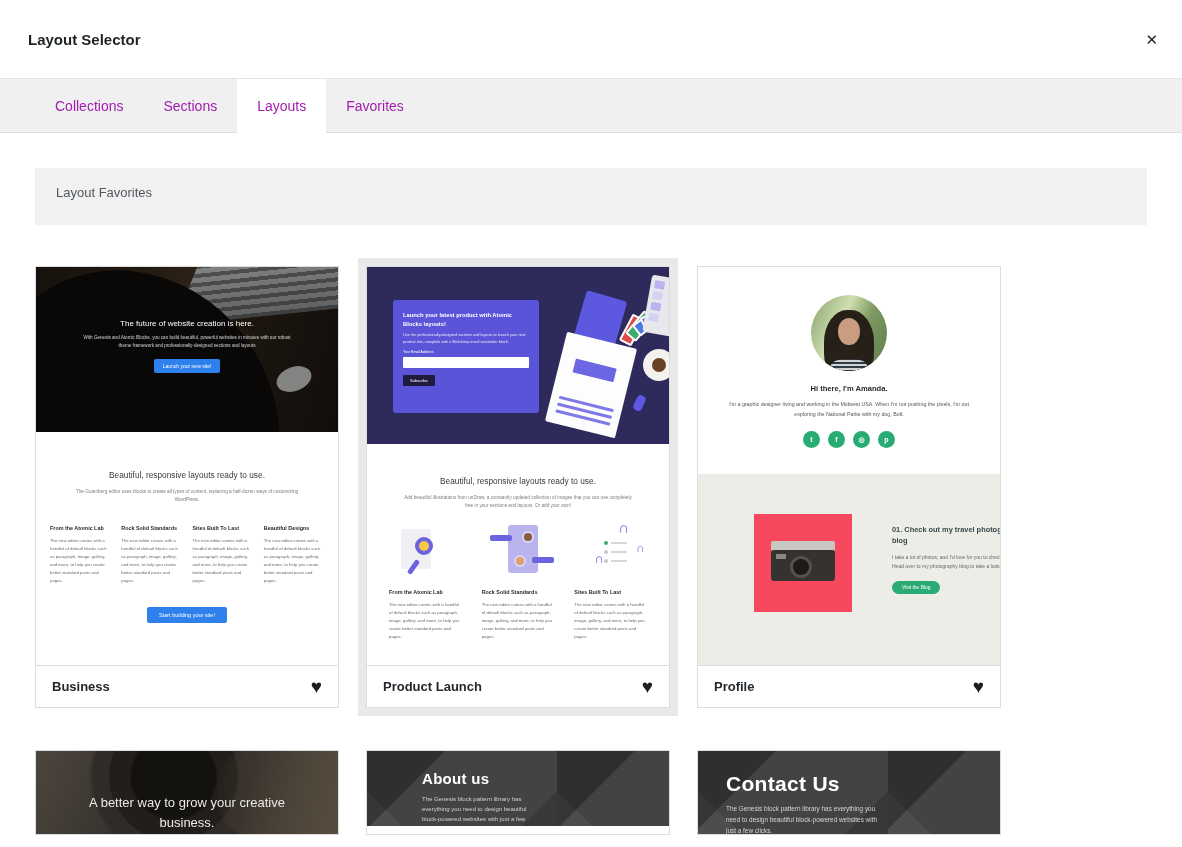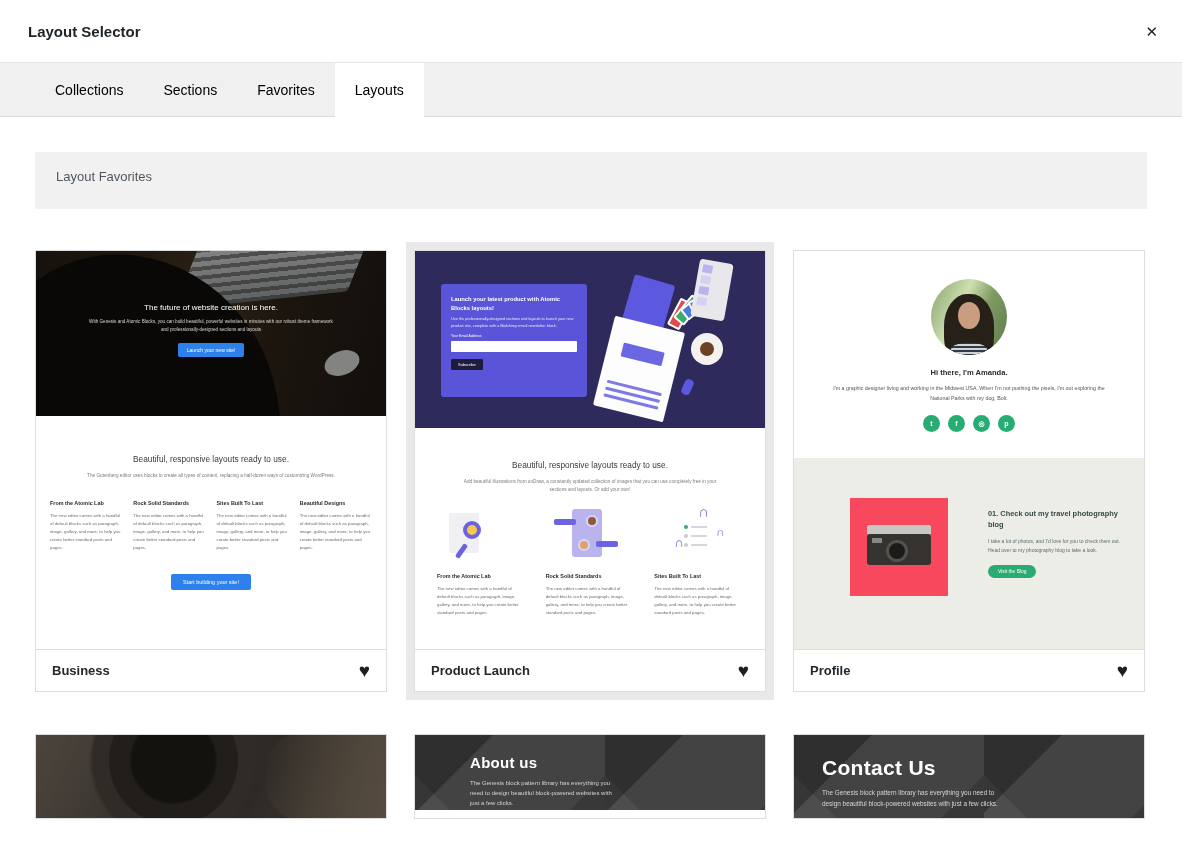--- a/index.html
+++ b/index.html
@@ -1,45 +1,45 @@
 <!DOCTYPE html>
 <html><head>
 <meta charset="utf-8">
 <style>
   * { margin:0; padding:0; box-sizing:border-box; }
   html,body { width:1182px; height:847px; overflow:hidden; background:#fff;
     font-family:"Liberation Sans", sans-serif; color:#1d2327; }
 
   
-  .modal-header { height:62px; display:flex; align-items:center; justify-content:space-between;
+  .modal-header { height:78px; display:flex; align-items:center; justify-content:space-between;
     padding:0 24px 0 28px; background:#fff; }
   .modal-title { font-size:15px; font-weight:bold; color:#1d2327; }
   .close-btn { font-size:15px; color:#1e1e1e; background:none; border:none; cursor:pointer; line-height:1; }
 
   
   .tabbar { height:55px; background:#f0f0f1; border-top:1px solid #e5e5e5; border-bottom:1px solid #dcdcde;
     display:flex; align-items:flex-start; padding-left:35px; }
-  .tab { height:55px; line-height:55px; padding:0 20px; font-size:14px; color:#000000; cursor:pointer; }
+  .tab { height:55px; line-height:55px; padding:0 20px; font-size:14px; color:#a21caf; cursor:pointer; }
   .tab.active { position:relative; z-index:2; background:#fff; height:61px; margin-bottom:-6px; }
 
   
   .filter-panel { margin:35px 35px 0 35px; width:1112px; background:#f1f1f1; padding:17px 19px 20px 21px; }
   .filter-label { font-size:13px; color:#50575e; margin-bottom:5px; }
   .filter-row { display:flex; justify-content:space-between; align-items:flex-end; }
   .select-box { width:503px; height:30px; background:#fff; border:1px solid #8c8f94; border-radius:3px;
     display:flex; align-items:center; justify-content:space-between; padding:0 12px; font-size:14px; color:#2c3338; cursor:pointer; }
   .select-box .chevron { color:#50575e; font-size:13px; margin-top:-4px; }
   .search-input { width:503px; height:32px; border:1px solid #949494; border-radius:3px; padding:0 12px;
     font-size:14px; color:#2c3338; background:#fff; font-family:"Liberation Sans", sans-serif; }
   .search-input::placeholder { color:#8b8f97; }
 
   
   .grid { display:flex; gap:27px; padding:0 35px; margin-top:41px; }
   .grid.row2 { margin-top:42px; }
-  .card { width:352px; background:#fff; border:1px solid #ddd; cursor:pointer; }
+  .card { width:304px; background:#fff; border:1px solid #ddd; cursor:pointer; }
   .card.selected { position:relative; z-index:1; box-shadow:0 0 0 8px #e9e9e9; }
   .preview { height:398px; position:relative; overflow:hidden; background:#fff; }
   .preview.short { height:83px; }
   .card-footer { height:42px; border-top:1px solid #ddd; display:flex; align-items:center;
     justify-content:space-between; padding:0 16px; background:#fff; }
   .card-title { font-size:13px; font-weight:bold; color:#23282d; }
   .heart { font-size:19px; color:#1e1e1e; line-height:1; cursor:pointer; }
 
   
   .biz-hero { height:165px; position:relative; overflow:hidden;
@@ -181,22 +181,22 @@
 <div>
 
   <div class="modal-header">
     <div class="modal-title">Layout Selector</div>
     <button class="close-btn">✕</button>
   </div>
 
   <div class="tabbar">
     <div class="tab">Collections</div>
     <div class="tab">Sections</div>
+    <div class="tab active">Layouts</div>
     <div class="tab">Favorites</div>
-    <div class="tab active">Layouts</div>
   </div>
 
   <div class="filter-panel">
     <div class="filter-label">Layout Favorites</div>
   </div>
 
   <div class="grid">
 
     <div class="card">
       <div class="preview">
@@ -363,20 +363,21 @@
       </div>
     </div>
   </div>
 
   <div class="grid row2">
 
     <div class="card">
       <div class="preview short creative-hero">
         <div class="cup"></div>
         <div class="cork"></div>
+        <div class="creative-text">A better way to grow your creative business.</div>
       </div>
     </div>
 
     <div class="card">
       <div class="preview short pattern-hero">
         <div class="about-head">About us</div>
         <div class="about-text">The Genesis block pattern library has everything you need to design beautiful block-powered websites with just a few clicks.</div>
         <div class="about-strip"></div>
       </div>
     </div>

